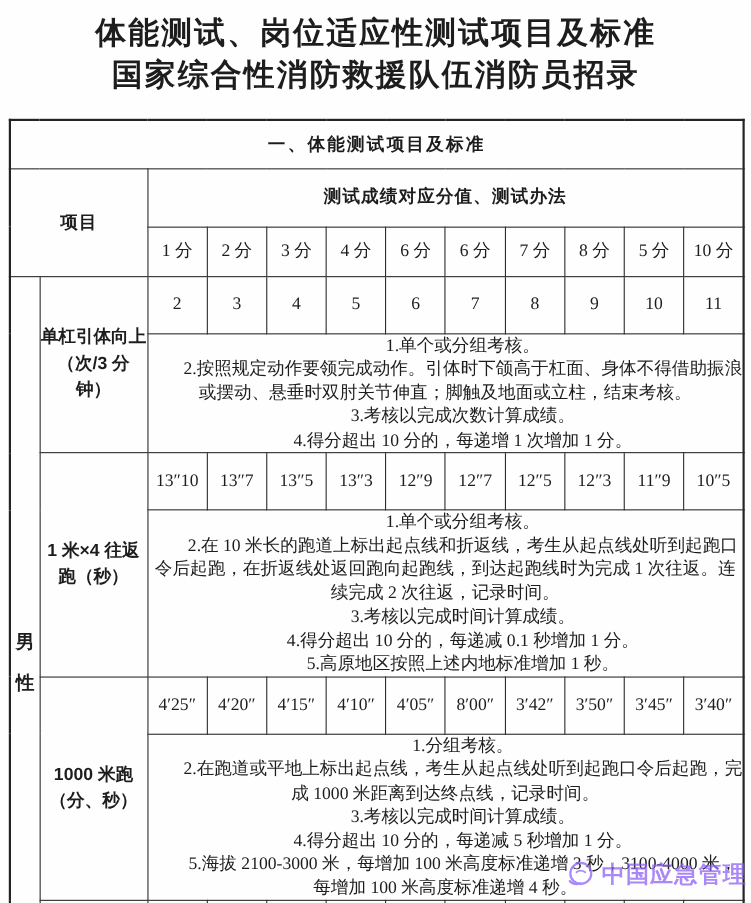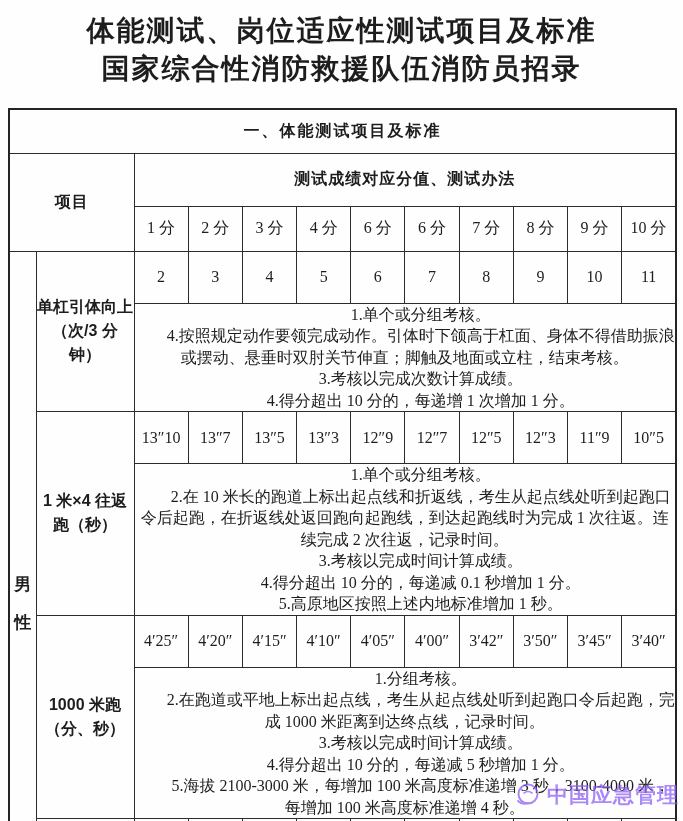--- a/index.html
+++ b/index.html
@@ -102,21 +102,21 @@
 
     <tr class="r-h2">
       <td class="score-lbl">1 分</td>
       <td class="score-lbl">2 分</td>
       <td class="score-lbl">3 分</td>
       <td class="score-lbl">4 分</td>
       <td class="score-lbl">6 分</td>
       <td class="score-lbl">6 分</td>
       <td class="score-lbl">7 分</td>
       <td class="score-lbl">8 分</td>
-      <td class="score-lbl">9 分</td>
+      <td class="score-lbl">5 分</td>
       <td class="score-lbl">10 分</td>
     </tr>
 
     <tr class="r-val">
       <td rowspan="7" class="gender">
         <span class="gender-text">男性</span>
       </td>
       <td rowspan="2" class="item">单杠引体向上（次/3 分钟）</td>
       <td class="val">2</td>
       <td class="val">3</td>
@@ -125,21 +125,21 @@
       <td class="val">6</td>
       <td class="val">7</td>
       <td class="val">8</td>
       <td class="val">9</td>
       <td class="val">10</td>
       <td class="val">11</td>
     </tr>
     <tr class="r-n1">
       <td colspan="10" class="notes">
         <p>1.单个或分组考核。</p>
-        <p>4.按照规定动作要领完成动作。引体时下颌高于杠面、身体不得借助振浪或摆动、悬垂时双肘关节伸直；脚触及地面或立柱，结束考核。</p>
+        <p>2.按照规定动作要领完成动作。引体时下颌高于杠面、身体不得借助振浪或摆动、悬垂时双肘关节伸直；脚触及地面或立柱，结束考核。</p>
         <p>3.考核以完成次数计算成绩。</p>
         <p>4.得分超出 10 分的，每递增 1 次增加 1 分。</p>
       </td>
     </tr>
 
     <tr class="r-val">
       <td rowspan="2" class="item">1 米×4 往返跑（秒）</td>
       <td class="val">13″10</td>
       <td class="val">13″7</td>
       <td class="val">13″5</td>
@@ -161,21 +161,21 @@
       </td>
     </tr>
 
     <tr class="r-val">
       <td rowspan="2" class="item">1000 米跑（分、秒）</td>
       <td class="val">4′25″</td>
       <td class="val">4′20″</td>
       <td class="val">4′15″</td>
       <td class="val">4′10″</td>
       <td class="val">4′05″</td>
-      <td class="val">4′00″</td>
+      <td class="val">8′00″</td>
       <td class="val">3′42″</td>
       <td class="val">3′50″</td>
       <td class="val">3′45″</td>
       <td class="val">3′40″</td>
     </tr>
     <tr class="r-n3">
       <td colspan="10" class="notes">
         <p>1.分组考核。</p>
         <p>2.在跑道或平地上标出起点线，考生从起点线处听到起跑口令后起跑，完成 1000 米距离到达终点线，记录时间。</p>
         <p>3.考核以完成时间计算成绩。</p>

